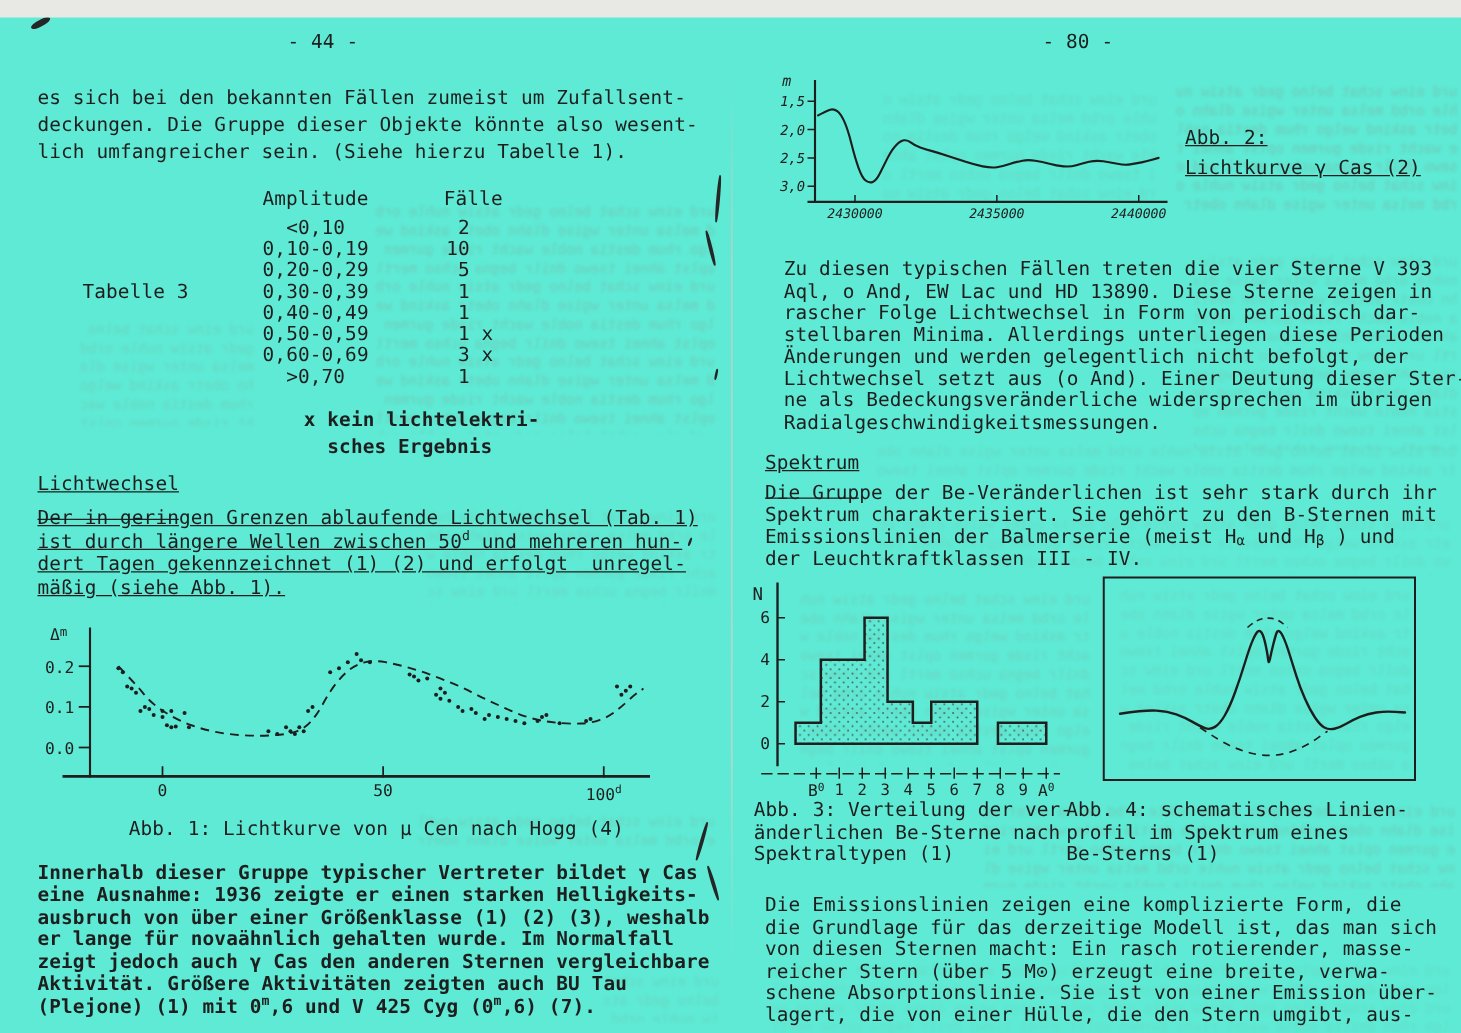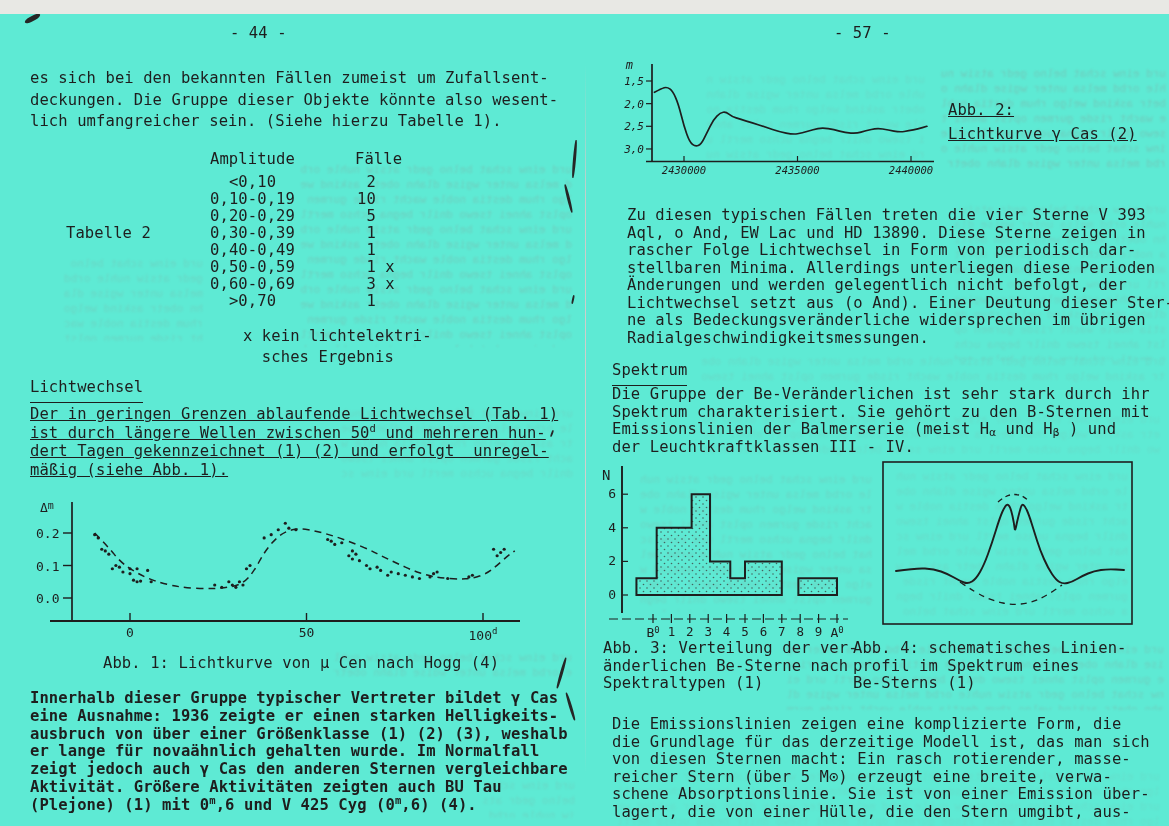--- a/index.html
+++ b/index.html
@@ -1,21 +1,21 @@
 <!DOCTYPE html>
 <html><head>
 <meta charset="utf-8">
 <style>
   html,body{margin:0;padding:0;background:#e8e8e4;}
   #canvas{position:relative;width:1169px;height:826px;background:#5eead4;overflow:hidden;
           font-family:"DejaVu Sans Mono","Liberation Mono",monospace;color:#1e1e1e;margin-top:14px;}
   .t{position:absolute;white-space:pre;font-size:15.5px;letter-spacing:.1px;z-index:2;}
   .t sup{font-size:.68em;line-height:0;vertical-align:.55em;}
   .t sub{font-size:.72em;line-height:0;vertical-align:-.18em;}
-  .heading{border-bottom:1.6px solid #1e1e1e;padding-bottom:6px;}
+  .heading{border-bottom:1.6px solid #1e1e1e;padding-bottom:19px;text-decoration:underline;}
   .trow{display:flex;line-height:17px;}
   .ca{display:inline-block;width:95px;text-align:center;white-space:pre;}
   .cf{display:inline-block;margin-left:57px;white-space:pre;}
   svg{position:absolute;z-index:2;overflow:visible;}
   .bleed{position:absolute;z-index:1;color:#8f8f8b;filter:blur(1.1px);transform:scaleX(-1);
          font-size:11px;line-height:15px;overflow:hidden;word-break:break-all;user-select:none;}
   .mark{position:absolute;background:#262626;z-index:3;border-radius:45%/60%;}
   .fold{position:absolute;left:585px;top:50px;width:1px;height:710px;z-index:1;
         background:linear-gradient(to bottom,rgba(0,0,0,0),#cccc c8 20%,#d2d2cc 75%,rgba(0,0,0,0));
         background:linear-gradient(to bottom,rgba(0,0,0,0),#ccccc8 20%,#d2d2cc 75%,rgba(0,0,0,0));}
@@ -52,22 +52,22 @@
   <div>
     <div class="t" style="left:230px;top:10px;">- 44 -</div>
 
     <div class="t" style="left:30px;top:54px;line-height:21.5px;">es sich bei den bekannten Fällen zumeist um Zufallsent-
 deckungen. Die Gruppe dieser Objekte könnte also wesent-
 lich umfangreicher sein. (Siehe hierzu Tabelle 1).</div>
 
     <div class="t" style="left:210px;top:136px;">Amplitude</div>
     <div class="t" style="left:355px;top:136px;">Fälle</div>
     <div class="t" style="left:205px;top:160px;" id="amp-rows"><div class="trow"><span class="ca">&lt;0,10</span><span class="cf"> 2</span></div><div class="trow"><span class="ca">0,10-0,19</span><span class="cf">10</span></div><div class="trow"><span class="ca">0,20-0,29</span><span class="cf"> 5</span></div><div class="trow"><span class="ca">0,30-0,39</span><span class="cf"> 1</span></div><div class="trow"><span class="ca">0,40-0,49</span><span class="cf"> 1</span></div><div class="trow"><span class="ca">0,50-0,59</span><span class="cf"> 1 x</span></div><div class="trow"><span class="ca">0,60-0,69</span><span class="cf"> 3 x</span></div><div class="trow"><span class="ca">&gt;0,70</span><span class="cf"> 1</span></div></div>
-    <div class="t" style="left:66px;top:210px;">Tabelle 2</div>
-    <div class="t" style="left:243px;top:312px;line-height:21px;">x kein lichtelektri-
+    <div class="t" style="left:66px;top:210px;">Tabelle 3</div>
+    <div class="t" style="left:243px;top:312px;line-height:21px;font-weight:bold;">x kein lichtelektri-
   sches Ergebnis</div>
 
     <div class="t heading" style="left:30px;top:364px;">Lichtwechsel</div>
     <div class="t" style="left:30px;top:391px;line-height:18.5px;text-decoration:underline;"><span>Der in geringen Grenzen ablaufende Lichtwechsel (Tab. 1)
 ist durch längere Wellen zwischen 50</span><sup>d</sup><span> und mehreren hun-
 dert Tagen gekennzeichnet (1) (2) und erfolgt  unregel-
 mäßig (siehe Abb. 1).</span></div>
 
     <svg id="fig1-svg" width="520" height="155" style="left:28px;top:484px;">
         <line x1="44" y1="4" x2="44" y2="124" stroke="#1e1e1e" stroke-width="1.7"></line>
@@ -149,25 +149,25 @@
         <circle cx="476.18" cy="51.25" r="1.6" fill="#1e1e1e"></circle>
       </svg>
     <div class="t" style="left:103px;top:640px;">Abb. 1: Lichtkurve von μ Cen nach Hogg (4)</div>
 
     <div class="t" style="left:30px;top:676px;line-height:17.8px;font-weight:bold;"><span>Innerhalb dieser Gruppe typischer Vertreter bildet γ Cas
 eine Ausnahme: 1936 zeigte er einen starken Helligkeits-
 ausbruch von über einer Größenklasse (1) (2) (3), weshalb
 er lange für novaähnlich gehalten wurde. Im Normalfall
 zeigt jedoch auch γ Cas den anderen Sternen vergleichbare
 Aktivität. Größere Aktivitäten zeigten auch BU Tau
-(Plejone) (1) mit 0</span><sup>m</sup><span>,6 und V 425 Cyg (0</span><sup>m</sup><span>,6) (4).</span></div>
+(Plejone) (1) mit 0</span><sup>m</sup><span>,6 und V 425 Cyg (0</span><sup>m</sup><span>,6) (7).</span></div>
   </div>
 
   <div>
-    <div class="t" style="left:834px;top:10px;">- 57 -</div>
+    <div class="t" style="left:834px;top:10px;">- 80 -</div>
 
     <svg id="fig2-svg" width="345" height="125" style="left:605px;top:42px;">
         <line x1="47" y1="8" x2="47" y2="106" stroke="#1e1e1e" stroke-width="1.7"></line>
         <line x1="41" y1="105.5" x2="329" y2="105.5" stroke="#1e1e1e" stroke-width="1.7"></line>
         <line x1="41" y1="25" x2="47" y2="25" stroke="#1e1e1e" stroke-width="1.2"></line>
         <text x="39" y="29" fill="#1e1e1e" font-size="11" font-family="&quot;DejaVu Sans Mono&quot;,monospace" text-anchor="end" font-style="italic">1,5</text>
         <line x1="41" y1="47.65" x2="47" y2="47.65" stroke="#1e1e1e" stroke-width="1.2"></line>
         <text x="39" y="51.65" fill="#1e1e1e" font-size="11" font-family="&quot;DejaVu Sans Mono&quot;,monospace" text-anchor="end" font-style="italic">2,0</text>
         <line x1="41" y1="70.3" x2="47" y2="70.3" stroke="#1e1e1e" stroke-width="1.2"></line>
         <text x="39" y="74.3" fill="#1e1e1e" font-size="11" font-family="&quot;DejaVu Sans Mono&quot;,monospace" text-anchor="end" font-style="italic">2,5</text>

